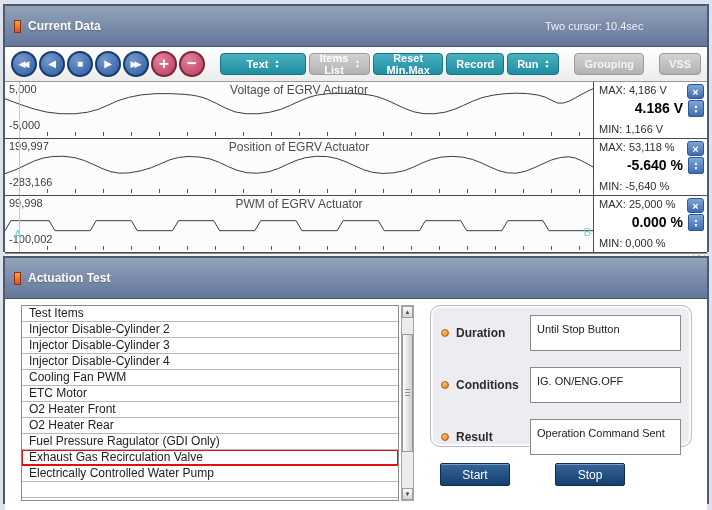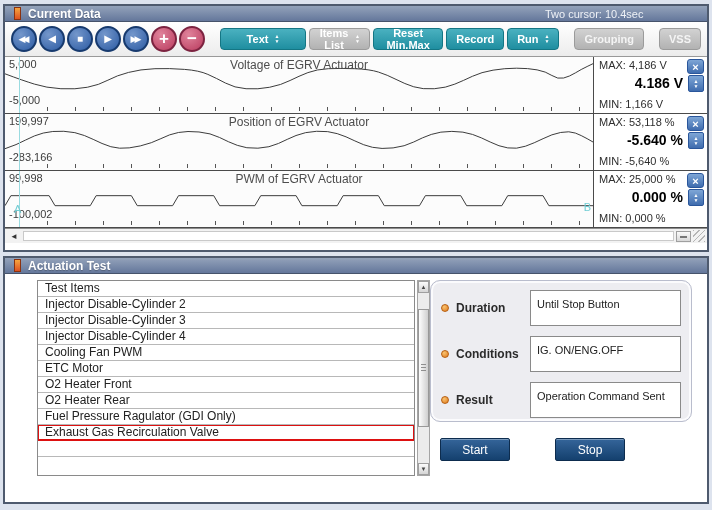--- a/index.html
+++ b/index.html
@@ -12,21 +12,21 @@
   }
   .window {
     position:absolute; left:3px; width:706px;
     border:2px solid #4e5a6e; background:#fff;
   }
   #win-current { top:4px;  height:248px; }
   #win-actuation{ top:256px; height:248px; }
 
   
   .titlebar {
-    position:relative; height:16px;
+    position:relative; height:41px;
     background:linear-gradient(#93a2ba, #64779b);
     border-bottom:1px solid #46536b;
     display:flex; align-items:center; gap:7px; padding:0 9px;
   }
   .tb-icon { width:7px; height:13px;
     background:linear-gradient(#f7a53f, #dd5222);
     border:1px solid #8a3210; }
   .tb-title { color:#fff; font-weight:bold; font-size:12px; text-shadow:0 1px 1px rgba(0,0,0,.25); }
   .tb-cursor { position:absolute; left:540px; color:#eef1f6; font-size:11px; }
 
@@ -96,40 +96,40 @@
   .hs-arrow { width:14px; text-align:center; font-size:8px; color:#333; }
   .hs-track { flex:1; height:10px; background:#fff; border:1px solid #c9c9c9; }
   .hs-min { width:15px; height:11px; background:linear-gradient(#fafafa,#d8d8d8);
     border:1px solid #9f9f9f; position:relative; }
   .hs-min::after { content:""; position:absolute; left:3px; right:3px; top:4px; height:2px; background:#777; }
   .hs-grip { width:12px; height:12px;
     background:repeating-linear-gradient(135deg, #b5b5b5 0 1px, transparent 1px 4px); }
 
   
   .content { position:relative; height:221px; background:#fff; }
-  .list-wrap { position:absolute; left:16px; top:6px; width:393px; height:196px; display:flex;margin-left:16px; }
+  .list-wrap { position:absolute; left:16px; top:6px; width:393px; height:196px; display:flex; }
   .list { flex:1; border:1px solid #8a8a8a; background:#fff; overflow:hidden; }
   .list-row { height:16px; line-height:15px; padding:0 7px; font-size:12px; color:#222;
     border-bottom:1px solid #b8b8b8; white-space:nowrap; }
   .list-row.selected { box-shadow:inset 0 0 0 1px #dd1111; border-bottom-color:#dd1111; }
   .list-scrollbar { width:13px; margin-left:2px; position:relative;
     background:#ececec; border:1px solid #a5a5a5; }
   .ls-btn { position:absolute; left:0; right:0; height:12px;
     background:linear-gradient(#fbfbfb,#d5d5d5); border:1px solid #9f9f9f;
     font-size:6px; color:#444; text-align:center; line-height:10px; cursor:pointer; }
   .ls-up { top:0; } .ls-down { bottom:0; }
   .ls-thumb { position:absolute; left:0; right:0; top:28px; height:118px;
     background:linear-gradient(90deg,#fdfdfd,#cfcfcf); border:1px solid #989898; cursor:pointer; }
   .ls-thumb::after { content:""; position:absolute; left:2px; right:2px; top:50%; margin-top:-4px; height:8px;
     background:repeating-linear-gradient(#8f8f8f 0 1px, transparent 1px 3px); }
 
   .panel { position:absolute; left:425px; top:6px; width:262px; height:142px;
     background:#ededf1; border:1px solid #b9bdcd; border-radius:10px;
     box-shadow:inset 0 0 0 2px #fbfbfd; padding:9px 10px;
-    display:flex; flex-direction:column; gap:10px; }
+    display:flex; flex-direction:column; gap:16px; }
   .field-row { display:flex; align-items:center; height:36px; }
   .bullet { width:8px; height:8px; border-radius:50%;
     background:radial-gradient(circle at 35% 30%, #f9c471, #e07a1d); border:1px solid #b65f12; margin-right:7px; }
   .f-label { width:74px; font-size:12px; font-weight:bold; color:#2b2b2b; }
   .f-box { flex:1; height:36px; background:#fff; border:1px solid #8a8a8a; padding:3px 6px; }
   .f-val { font-size:11px; color:#222; }
 
   .act-btn { position:absolute; width:70px; height:23px;
     background:linear-gradient(#35659a,#14406e); border:1px solid #0d2c4e;
     box-shadow:inset 0 1px 0 rgba(255,255,255,.35); border-radius:2px;
@@ -345,20 +345,23 @@
   </div>
 
   <div class="list-row">
     <span class="lbl">Fuel Pressure Ragulator (GDI Only)</span>
   </div>
 
   <div class="list-row selected">
     <span class="lbl">Exhaust Gas Recirculation Valve</span>
   </div>
 
+  <div class="list-row">
+    <span class="lbl">Electrically Controlled Water Pump</span>
+  </div>
 
   <div class="list-row">
     <span class="lbl"></span>
   </div>
 </div>
         <div class="list-scrollbar">
           <span class="ls-btn ls-up">▲</span>
           <span class="ls-thumb"></span>
           <span class="ls-btn ls-down">▼</span>
         </div>

